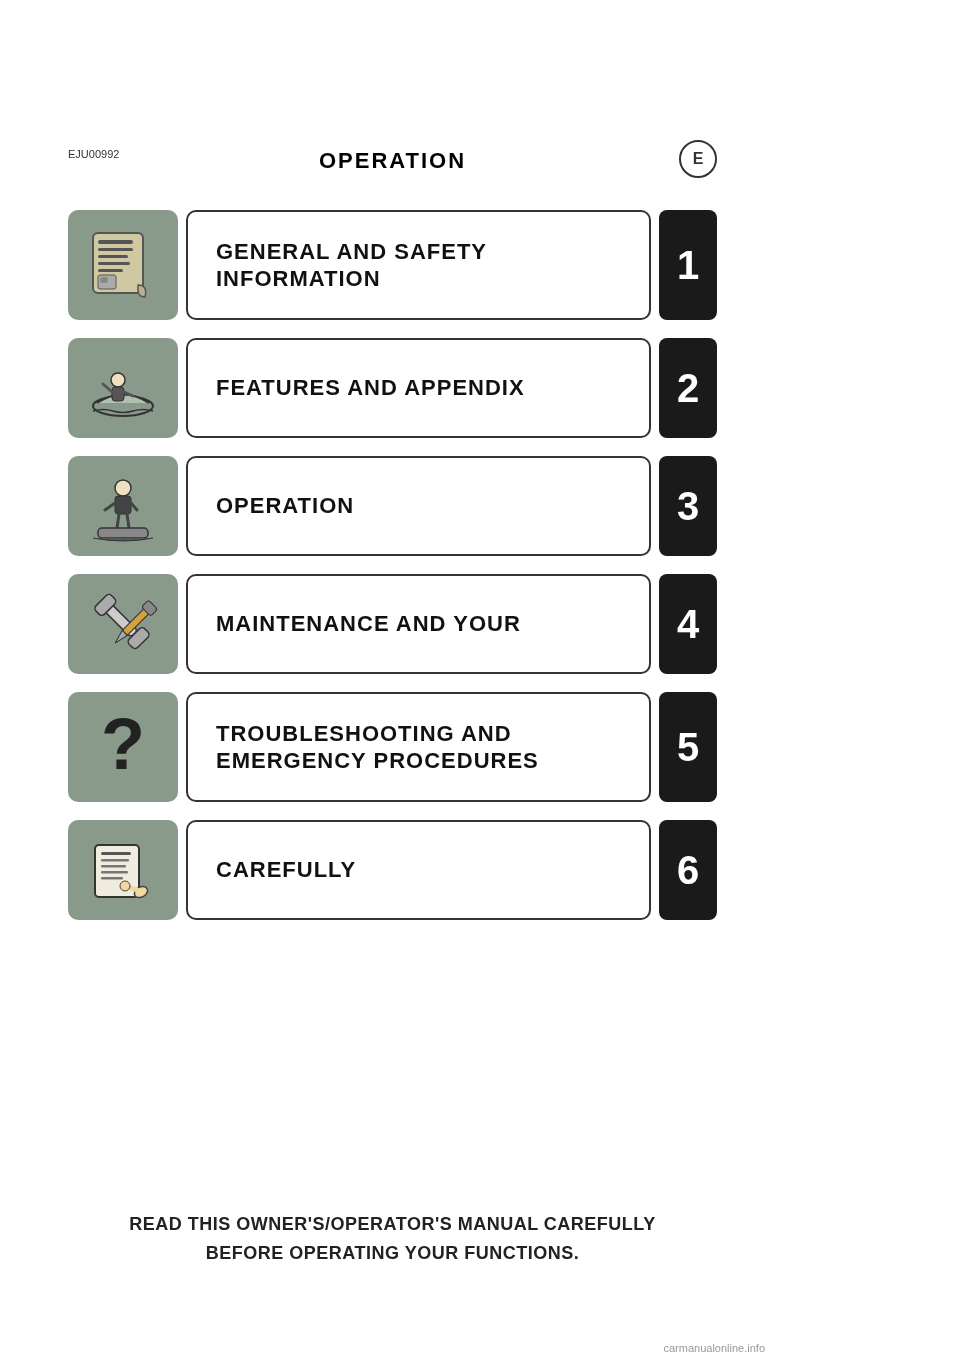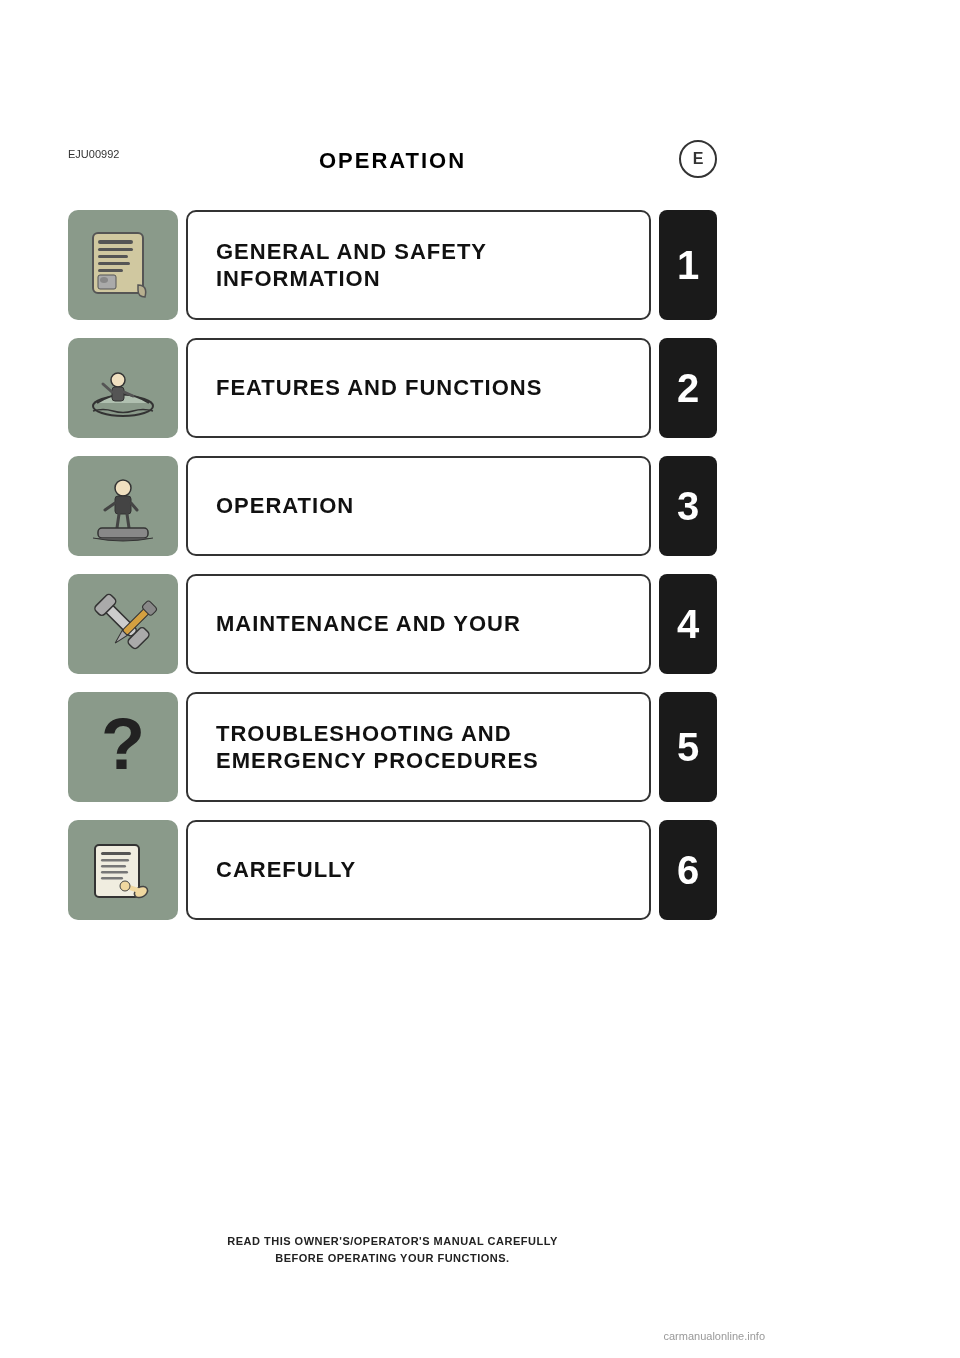--- a/index.html
+++ b/index.html
@@ -133,30 +133,30 @@
       color: #fff;
       line-height: 1;
     }
 
     .footer-text {
       position: absolute;
       bottom: 90px;
       left: 0;
       right: 0;
       text-align: center;
-      font-size: 11px;
+      font-size: 18px;
       font-weight: bold;
       letter-spacing: 0.5px;
       color: #222;
       line-height: 1.6;
     }
 
     .watermark {
       position: absolute;
-      bottom: 16px;
+      bottom: 4px;
       right: 20px;
       font-size: 11px;
       color: #999;
     }
   </style>
 </head>
 <body>
 
 <div class="page">
 
@@ -203,21 +203,21 @@
           <circle cx="35" cy="32" r="7" fill="#f0e0c0" stroke="#333" stroke-width="1.5"></circle>
           <rect x="29" y="39" width="12" height="14" rx="3" fill="#555" stroke="#333" stroke-width="1"></rect>
 
           <line x1="29" y1="44" x2="20" y2="36" stroke="#555" stroke-width="3" stroke-linecap="round"></line>
           <line x1="41" y1="44" x2="50" y2="48" stroke="#555" stroke-width="3" stroke-linecap="round"></line>
 
           <path d="M10 63 Q20 60 30 63 Q40 66 50 63 Q60 60 70 63" fill="none" stroke="#333" stroke-width="1.5"></path>
         </svg>
       </div>
       <div class="toc-label-box">
-        <div class="toc-label-text">FEATURES AND FUNCTIONS</div>
+        <div class="toc-label-text">FEATURES AND APPENDIX</div>
       </div>
       <div class="toc-number-box">
         <span class="toc-number-text">2</span>
       </div>
     </div>
 
     <div class="toc-row">
       <div class="toc-icon-box" style="background:#8a9a8a;">
         <svg viewBox="0 0 80 80">
 

